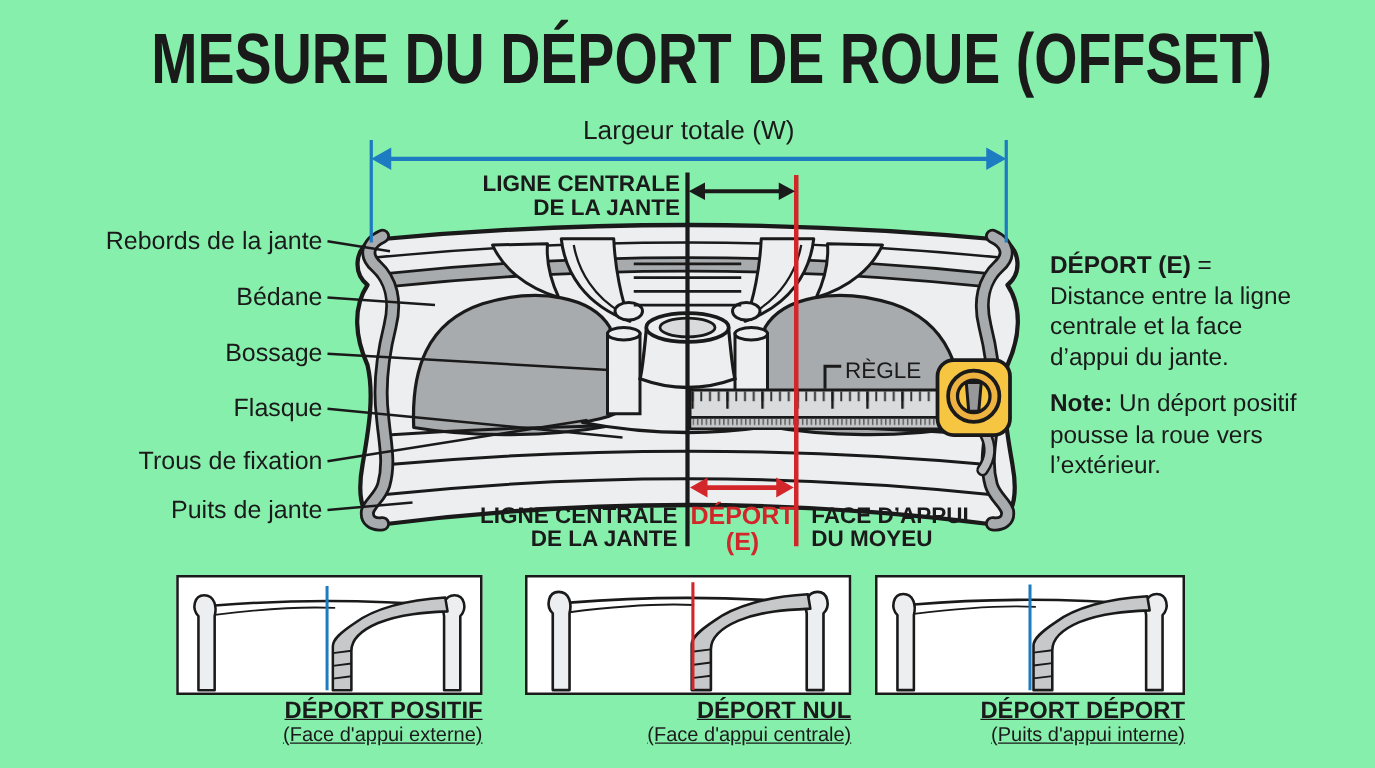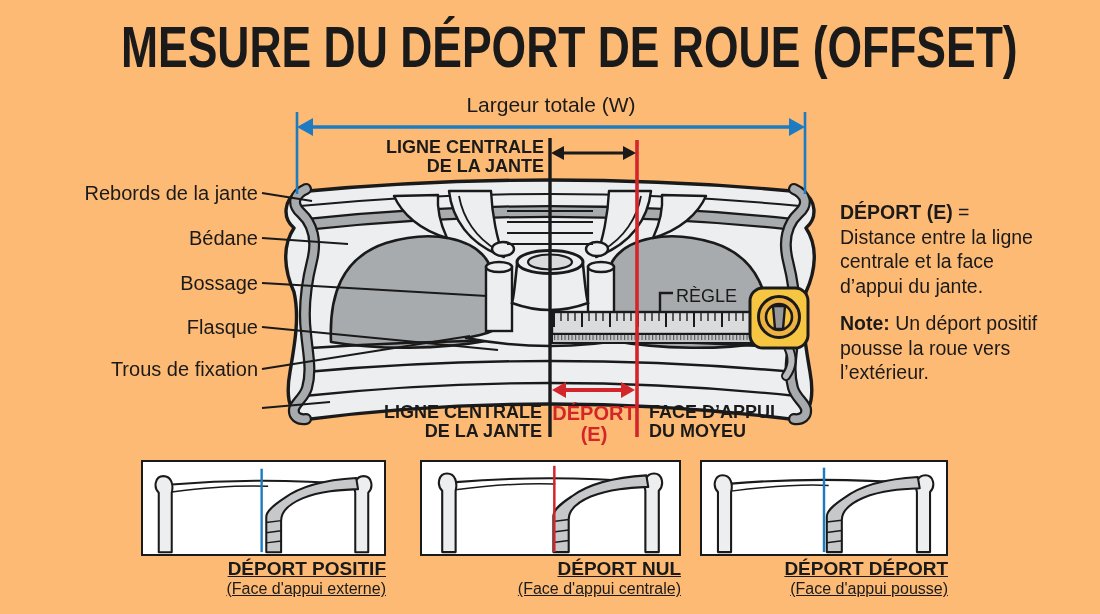--- a/index.html
+++ b/index.html
@@ -1,17 +1,17 @@
 <!DOCTYPE html>
 <html><head>
 <meta charset="utf-8">
 <style>
   html,body{margin:0;padding:0;background:#ffffff;}
   body{width:1100px;height:614px;overflow:hidden;font-family:"Liberation Sans",sans-serif;color:#1a1a1a;}
-  .stage{position:relative;width:1100px;height:614px;background:#fdba74;}
+  .stage{position:relative;width:1100px;height:614px;background:#86efac;}
   .abs{position:absolute;}
   .title{top:14px;left:0;width:1100px;text-align:center;font-size:57px;font-weight:800;
          letter-spacing:0;transform:scaleX(.78);transform-origin:50% 50%;white-space:nowrap;}
   .left-label{font-size:20px;right:842px;text-align:right;white-space:nowrap;}
   .caps{font-size:18px;font-weight:700;line-height:19px;white-space:nowrap;}
   .width-label{left:401px;top:93px;width:300px;text-align:center;font-size:21px;}
   .regle{left:676px;top:286px;font-size:18px;font-weight:400;}
   .side-text{left:840px;width:210px;font-size:19.5px;line-height:24.5px;}
   .side-text .bd{font-weight:700;}
   .red-text{color:#d3262b;}
@@ -167,20 +167,21 @@
   <div class="abs caps" style="right:556px;top:138px;text-align:right;">
     <div>LIGNE CENTRALE</div>
     <div>DE LA JANTE</div>
   </div>
 
   <div class="abs left-label" style="top:182px;">Rebords de la jante</div>
   <div class="abs left-label" style="top:227px;">Bédane</div>
   <div class="abs left-label" style="top:272px;">Bossage</div>
   <div class="abs left-label" style="top:316px;">Flasque</div>
   <div class="abs left-label" style="top:358px;">Trous de fixation</div>
+  <div class="abs left-label" style="top:397px;">Puits de jante</div>
 
   <div class="abs regle">RÈGLE</div>
 
   <div class="abs side-text" style="top:200px;">
     <span class="bd">DÉPORT (E)</span><span> = Distance entre la ligne centrale et la face d’appui du jante.</span>
   </div>
   <div class="abs side-text" style="top:311px;">
     <span class="bd">Note:</span><span> Un déport positif pousse la roue vers l’extérieur.</span>
   </div>
 
@@ -219,16 +220,16 @@
   <div class="abs panel-label" style="left:141px;width:245px;">
     <div class="t1">DÉPORT POSITIF</div>
     <div class="t2">(Face d'appui externe)</div>
   </div>
   <div class="abs panel-label" style="left:420px;width:261px;">
     <div class="t1">DÉPORT NUL</div>
     <div class="t2">(Face d'appui centrale)</div>
   </div>
   <div class="abs panel-label" style="left:700px;width:248px;">
     <div class="t1">DÉPORT DÉPORT</div>
-    <div class="t2">(Face d'appui pousse)</div>
+    <div class="t2">(Puits d'appui interne)</div>
   </div>
 
 </div>
 
 </body></html>

